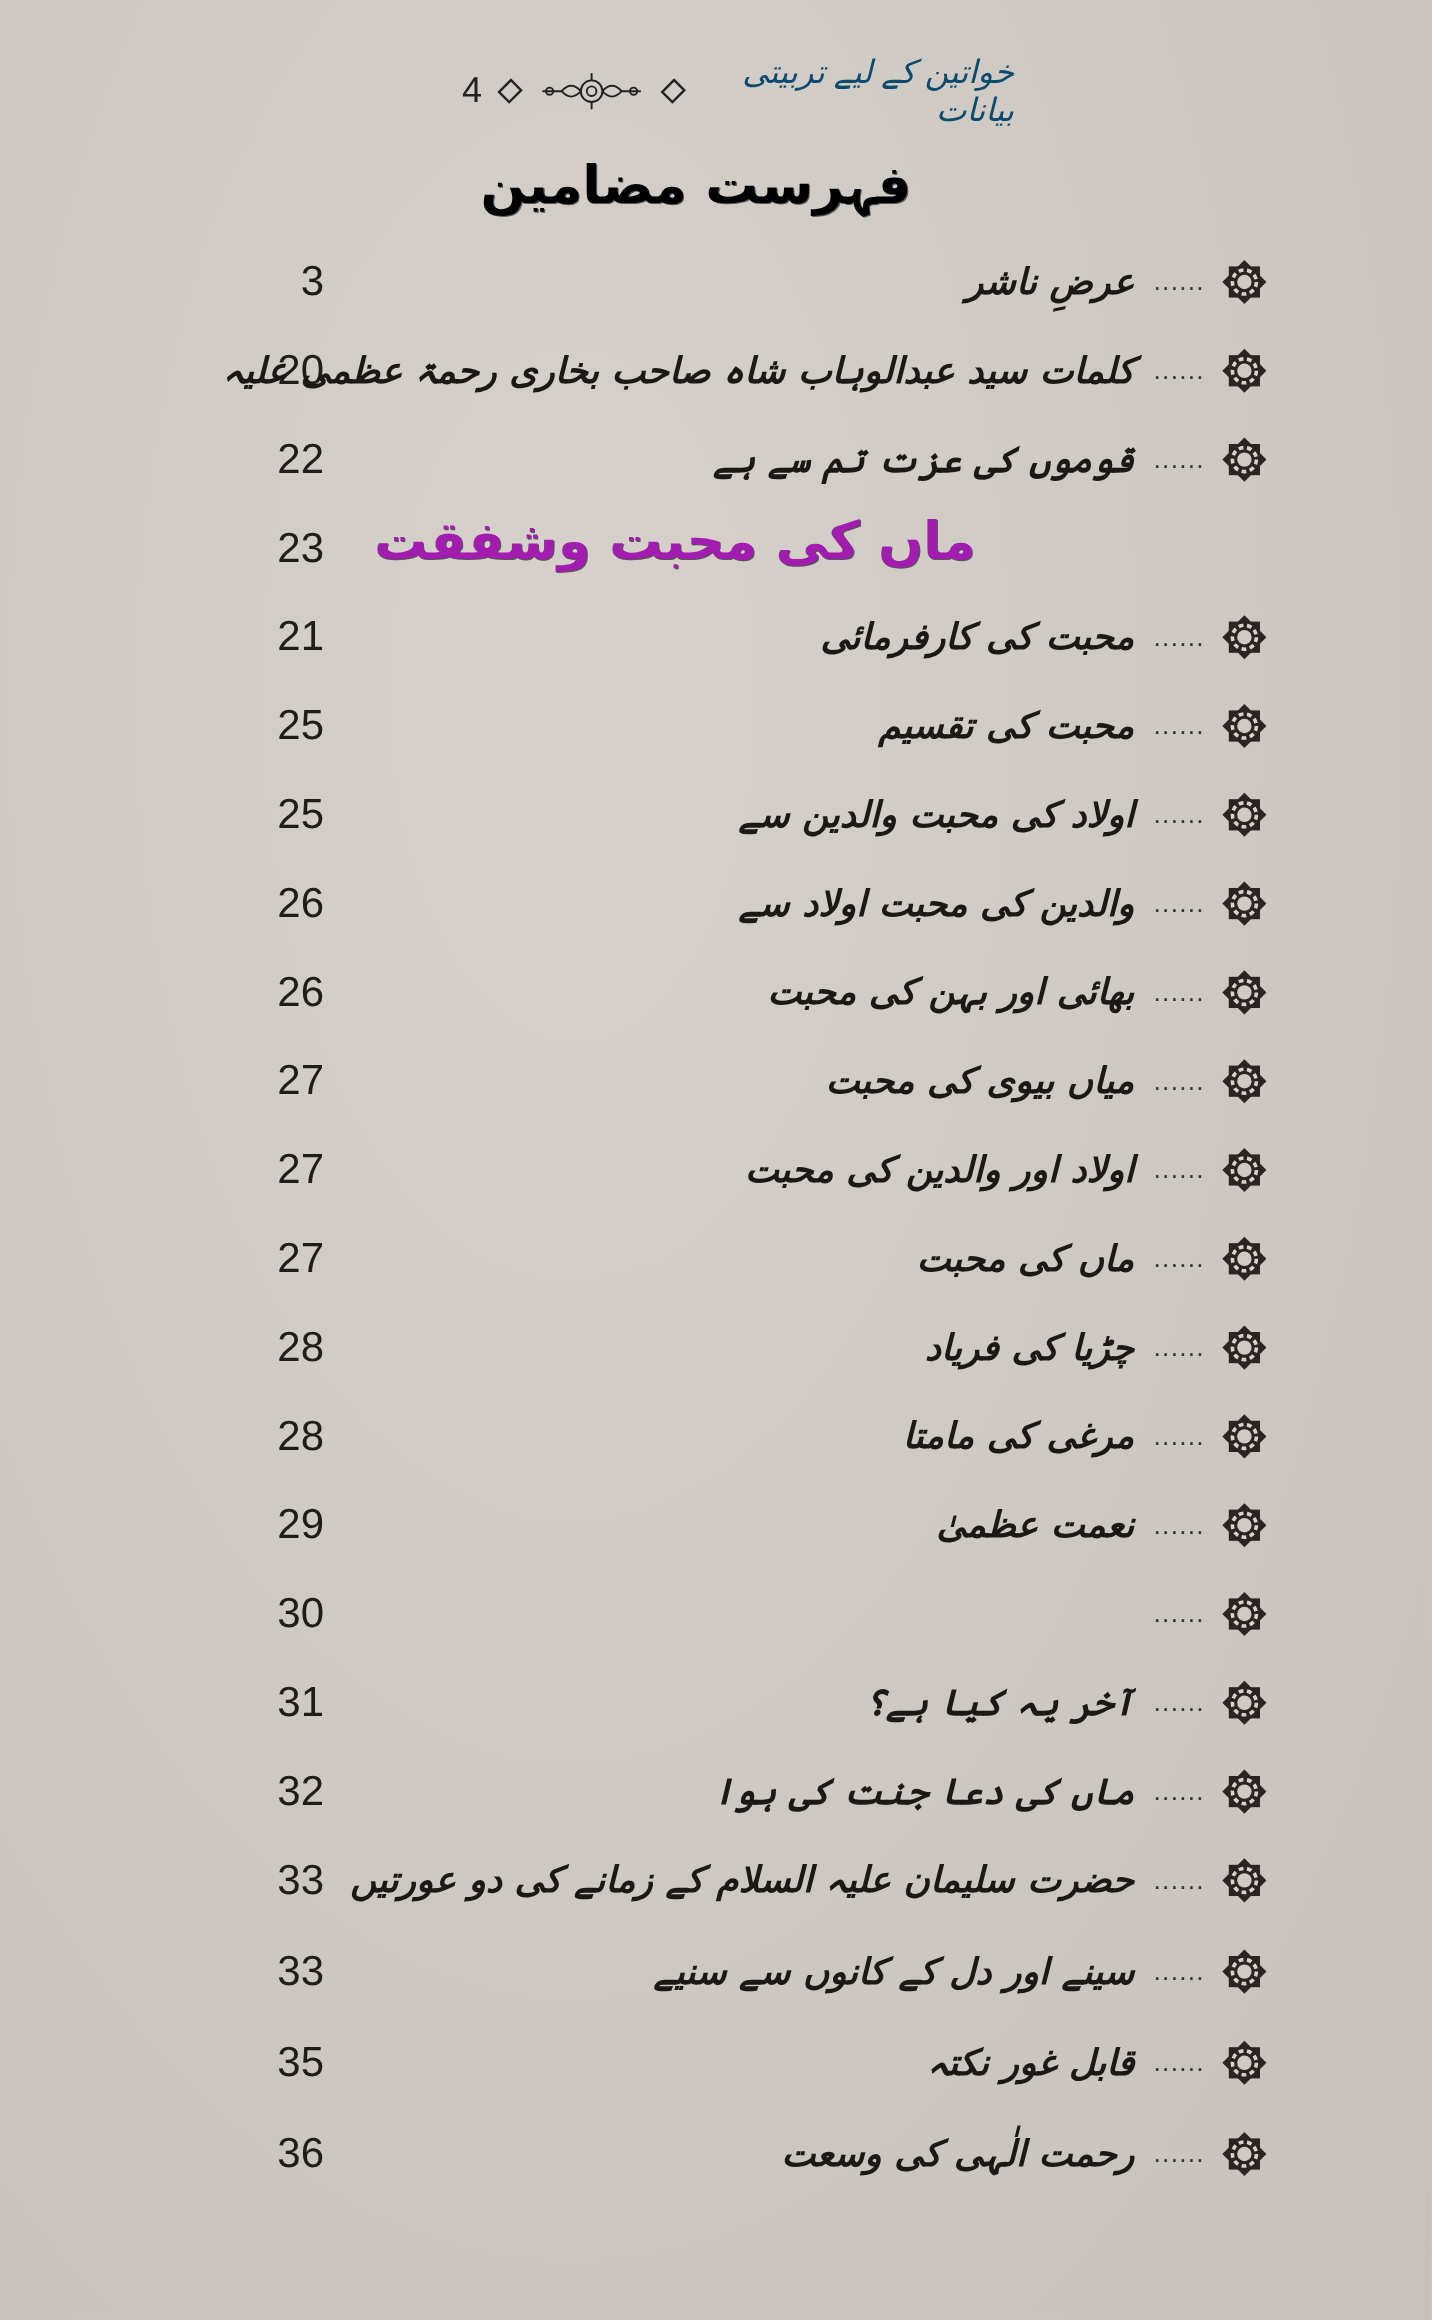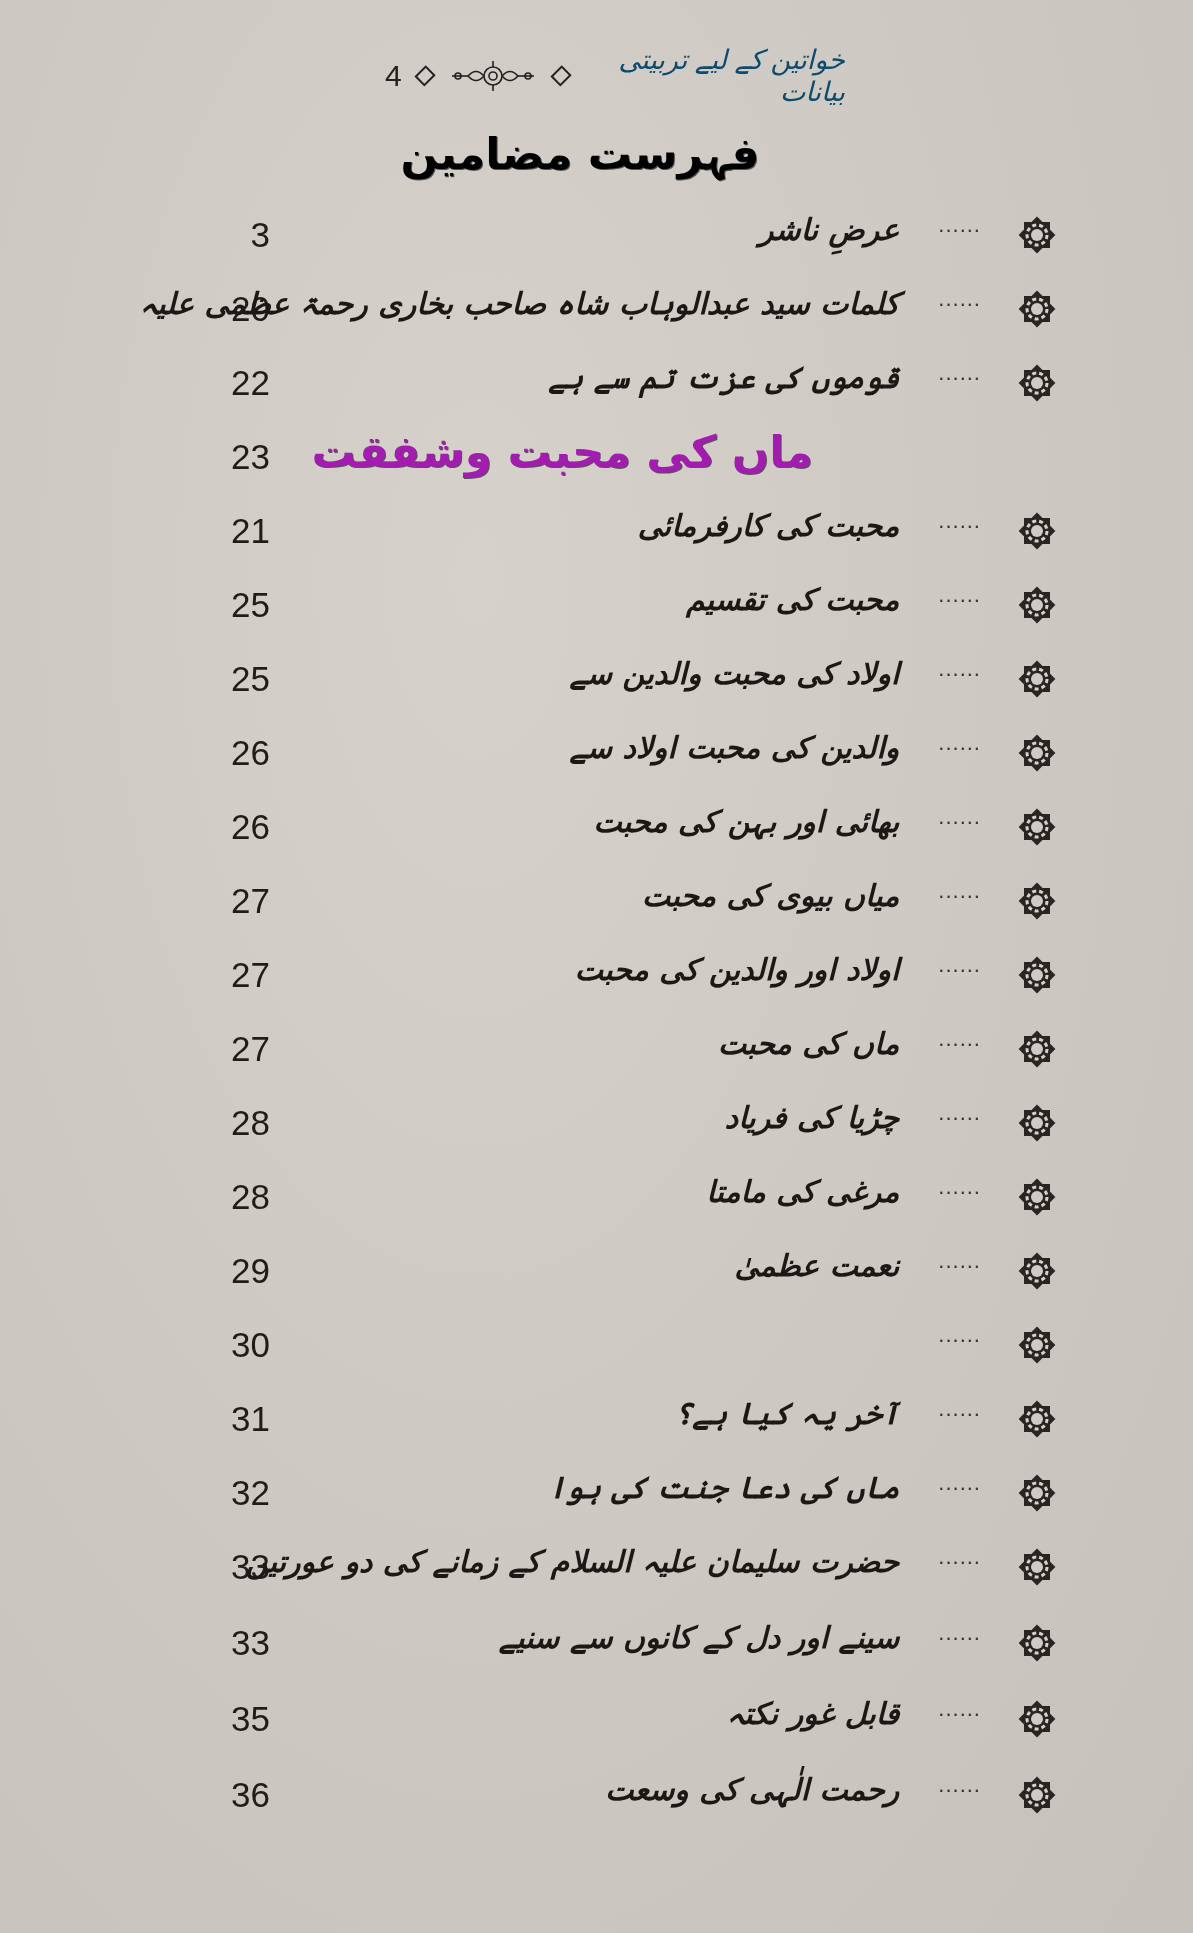--- a/index.html
+++ b/index.html
@@ -38,21 +38,21 @@
 
   .toc-row {
     position: absolute; left: 180px; width: 880px; height: 58px;
     display: flex; align-items: center; direction: ltr;
   }
   .toc-page {
     position: absolute; left: 0; width: 90px; text-align: right;
     font-family: "Liberation Sans", sans-serif; font-size: 35px; color: #1f1c1a;
   }
   .toc-entry {
-    position: absolute; right: 0; display: flex; align-items: flex-start; direction: ltr; gap: 23px;
+    position: absolute; right: 0; display: flex; align-items: center; direction: ltr;
   }
   .toc-entry-title {
     font-family: "DejaVu Sans", sans-serif; font-size: 30px; direction: rtl;
     white-space: nowrap; color: #1b1816; font-weight: bold; font-style: italic;
   }
   .leader {
     font-family: "Liberation Sans", sans-serif; font-size: 22px; letter-spacing: 1px;
     margin: 0 10px 0 16px; color: #333;
   }
   .star { width: 46px; height: 46px; display: block; }

